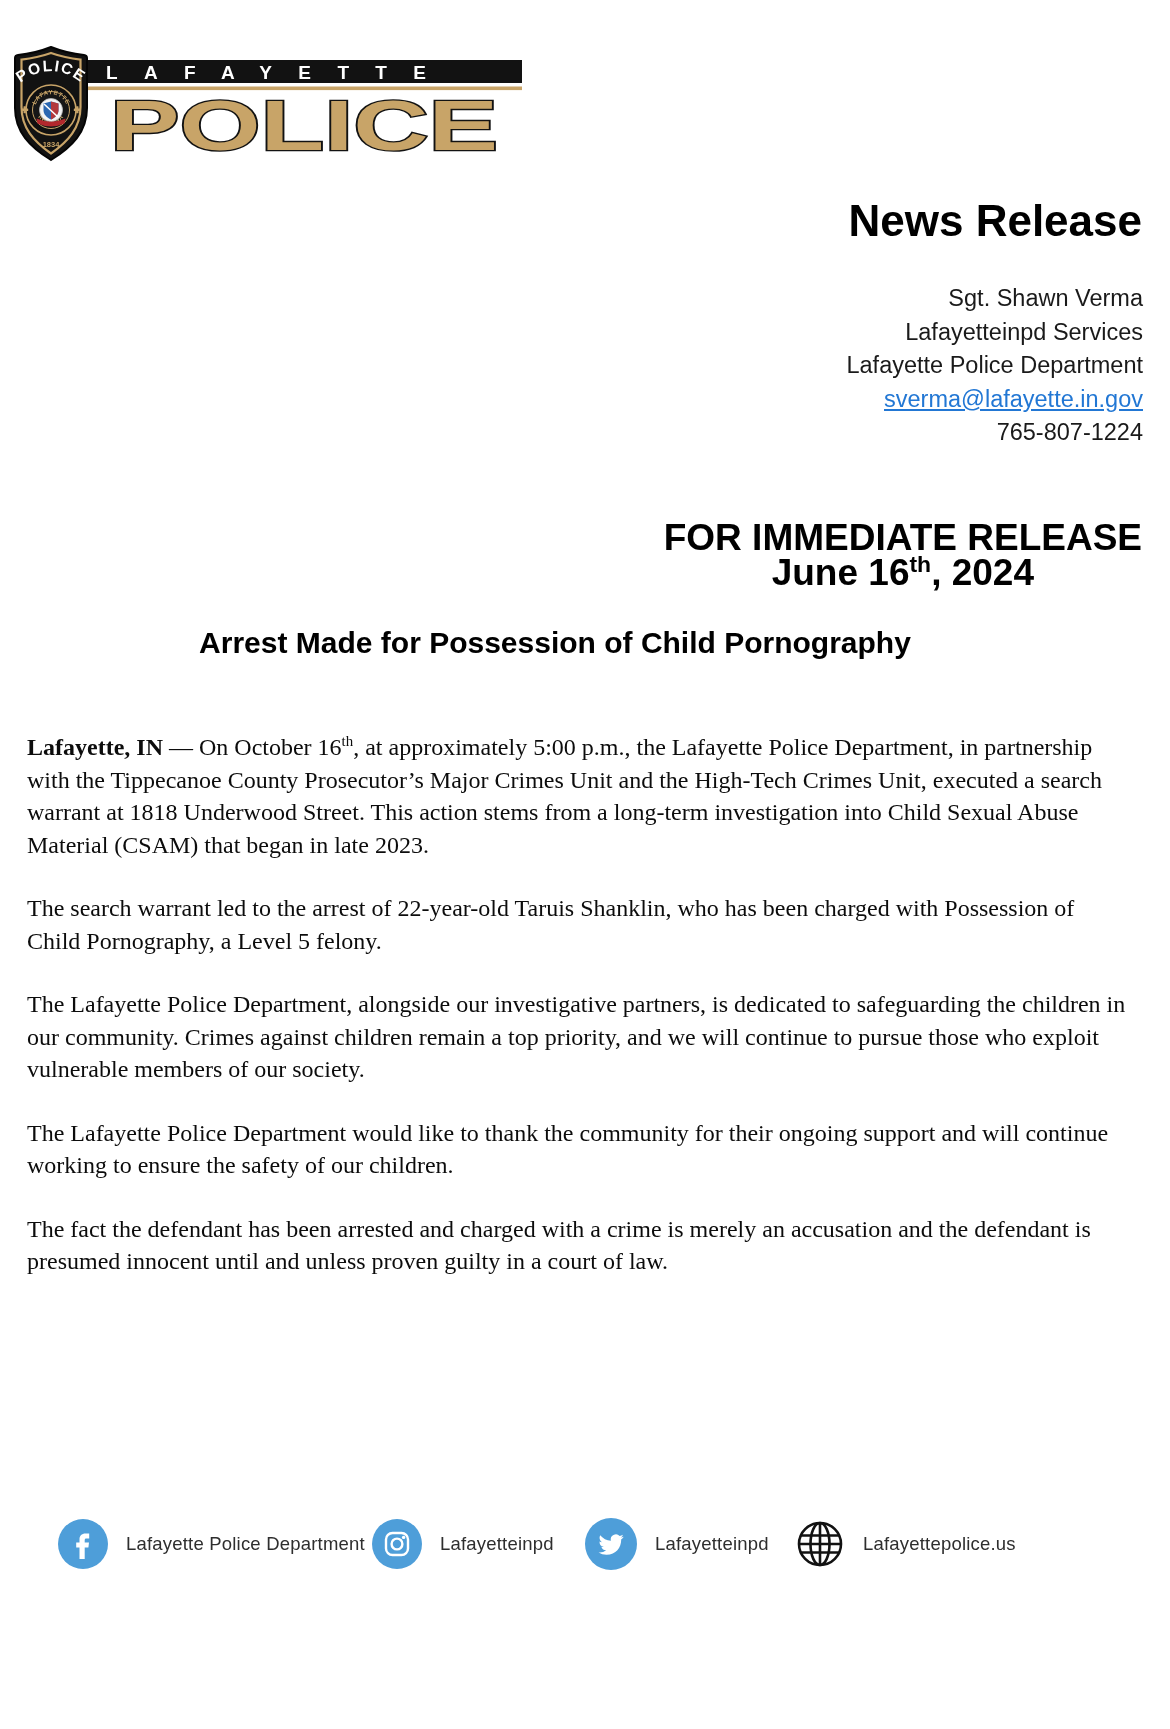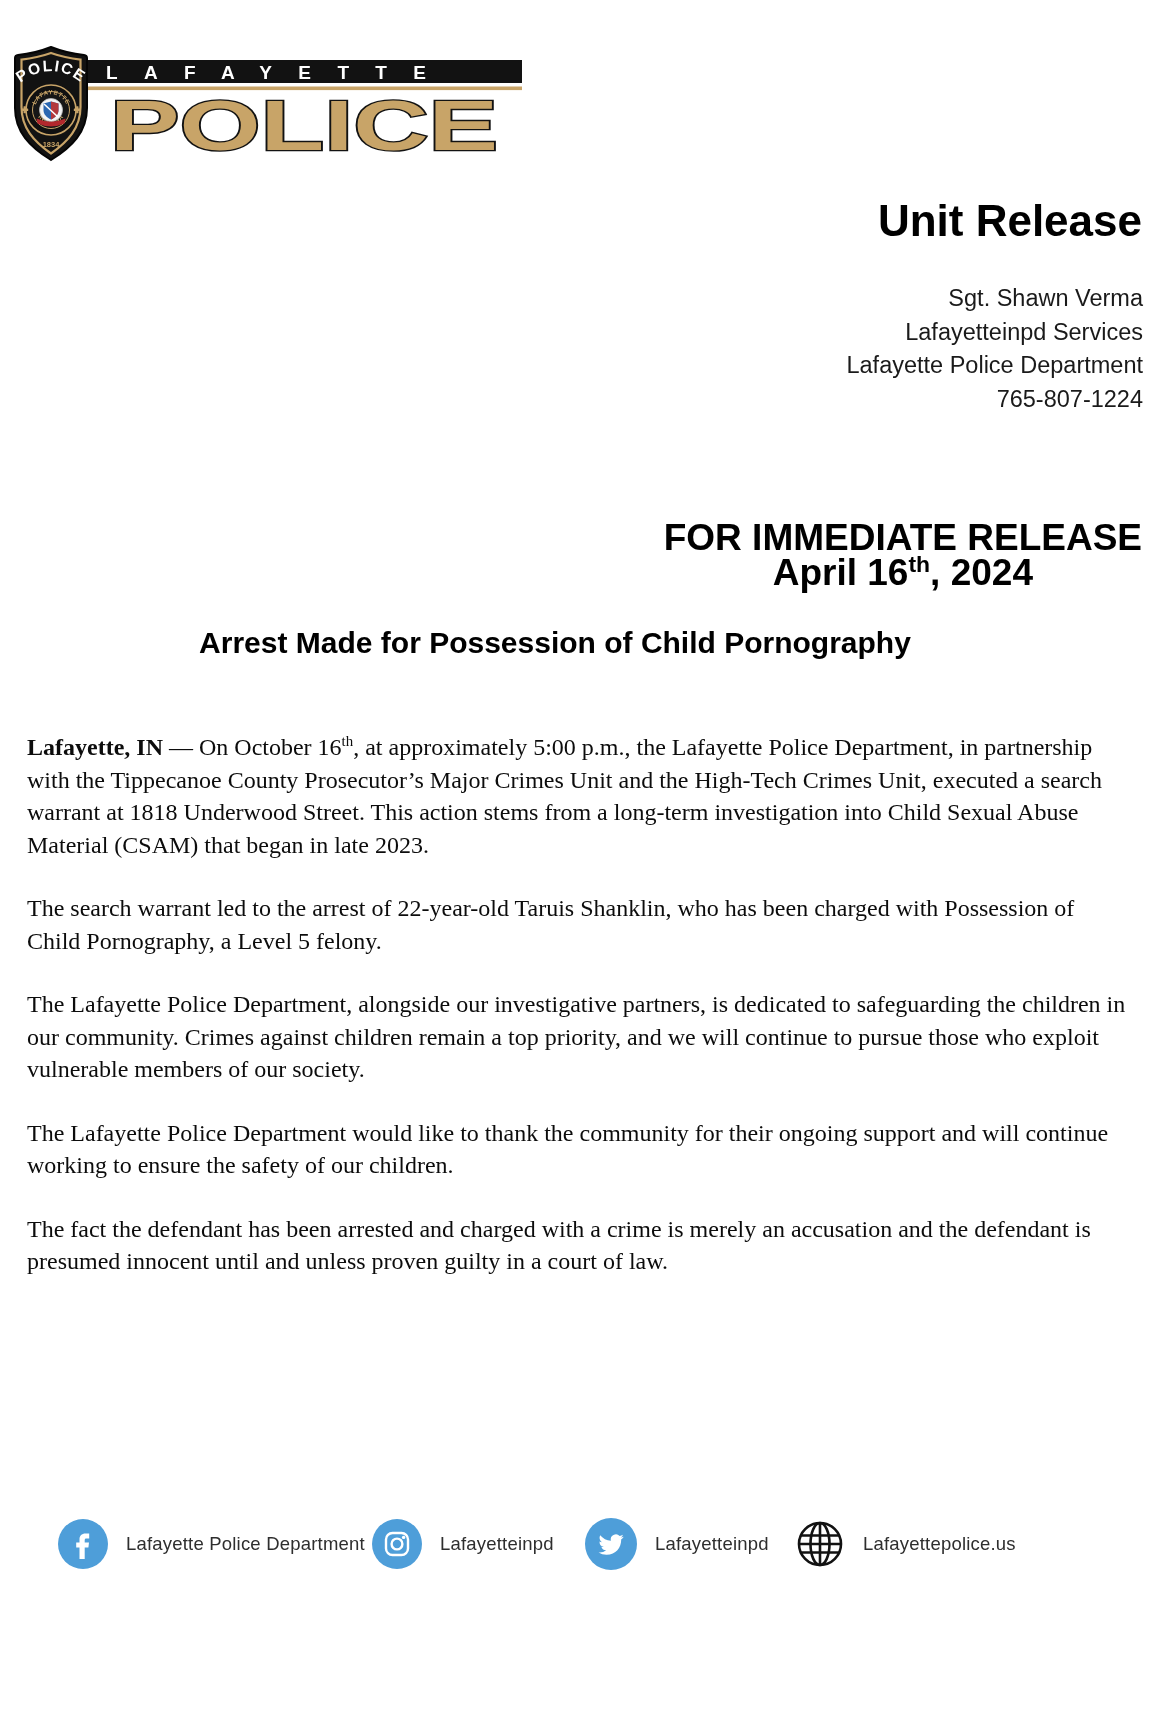--- a/index.html
+++ b/index.html
@@ -102,32 +102,33 @@
           <rect x="13.2" y="64.6" width="7" height="2.4" rx="0.5"></rect>
             <rect x="15.5" y="62.3" width="2.4" height="7" rx="0.5"></rect>
           <rect x="65.8" y="64.6" width="7" height="2.4" rx="0.5"></rect>
             <rect x="68.1" y="62.3" width="2.4" height="7" rx="0.5"></rect>
         </g>
         <text x="43" y="103" font-family="Liberation Sans, sans-serif" font-weight="bold" font-size="7.5" fill="#C8A468" text-anchor="middle">1834</text>
       </g>
     </svg>
   </div>
 
-  <div class="news-release">Unit Release</div>
+  <div class="news-release">News Release</div>
 
   <div class="contact-block">
     <div>Sgt. Shawn Verma</div>
     <div>Lafayetteinpd Services</div>
     <div>Lafayette Police Department</div>
+    <div><a class="email">sverma@lafayette.in.gov</a></div>
     <div>765-807-1224</div>
   </div>
 
   <div class="release-block">
     <div>FOR IMMEDIATE RELEASE</div>
-    <div><span>April 16</span><sup class="sm">th</sup><span>, 2024</span></div>
+    <div><span>June 16</span><sup class="sm">th</sup><span>, 2024</span></div>
   </div>
 
   <div class="headline">Arrest Made for Possession of Child Pornography</div>
 
   <div class="body-text">
     <p><span class="b">Lafayette, IN</span><span> — On October 16</span><sup class="sm">th</sup><span>, at approximately 5:00 p.m., the Lafayette Police Department, in partnership with the Tippecanoe County Prosecutor’s Major Crimes Unit and the High-Tech Crimes Unit, executed a search warrant at 1818 Underwood Street. This action stems from a long-term investigation into Child Sexual Abuse Material (CSAM) that began in late 2023.</span></p>
     <p>The search warrant led to the arrest of 22-year-old Taruis Shanklin, who has been charged with Possession of Child Pornography, a Level 5 felony.</p>
     <p>The Lafayette Police Department, alongside our investigative partners, is dedicated to safeguarding the children in our community. Crimes against children remain a top priority, and we will continue to pursue those who exploit vulnerable members of our society.</p>
     <p>The Lafayette Police Department would like to thank the community for their ongoing support and will continue working to ensure the safety of our children.</p>
     <p>The fact the defendant has been arrested and charged with a crime is merely an accusation and the defendant is presumed innocent until and unless proven guilty in a court of law.</p>

